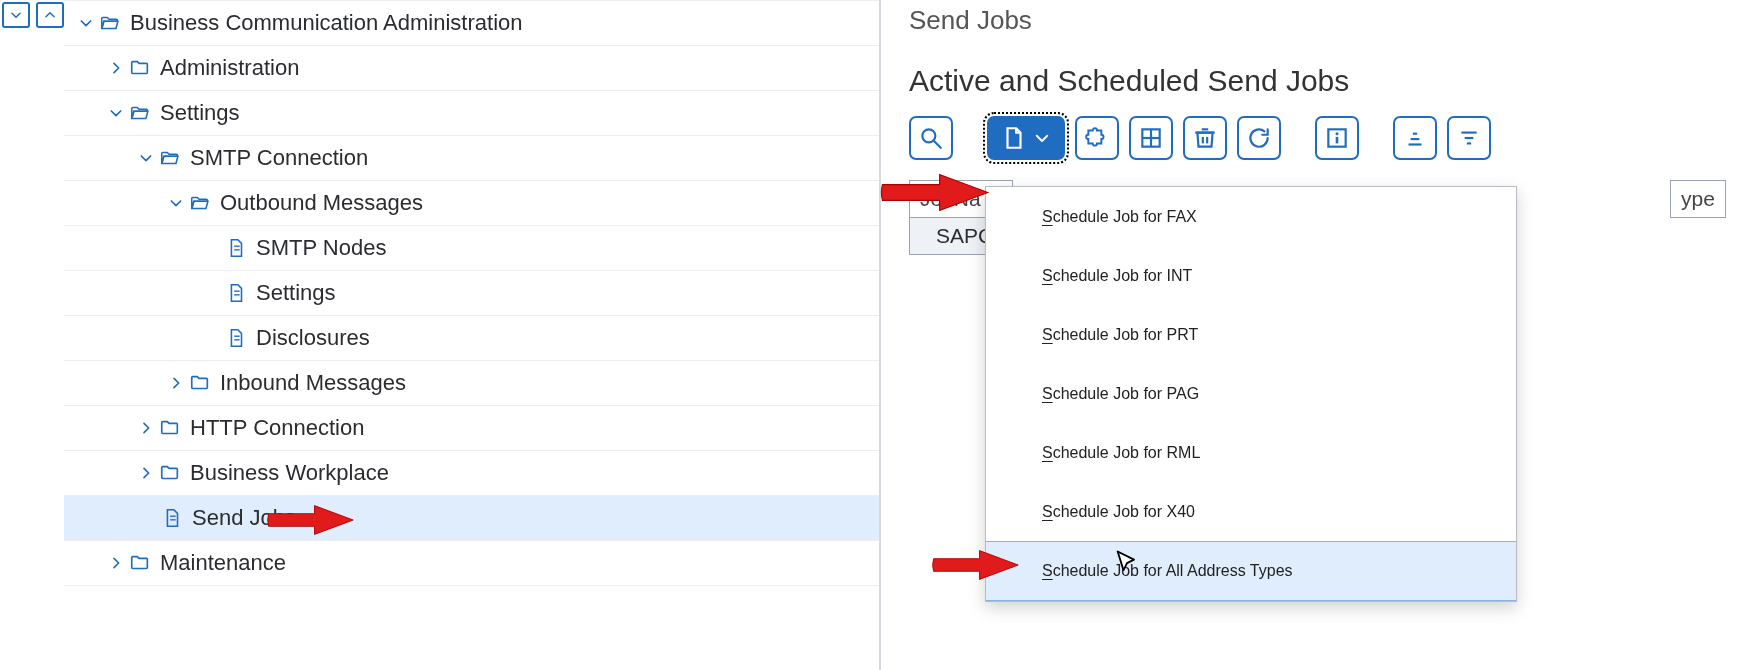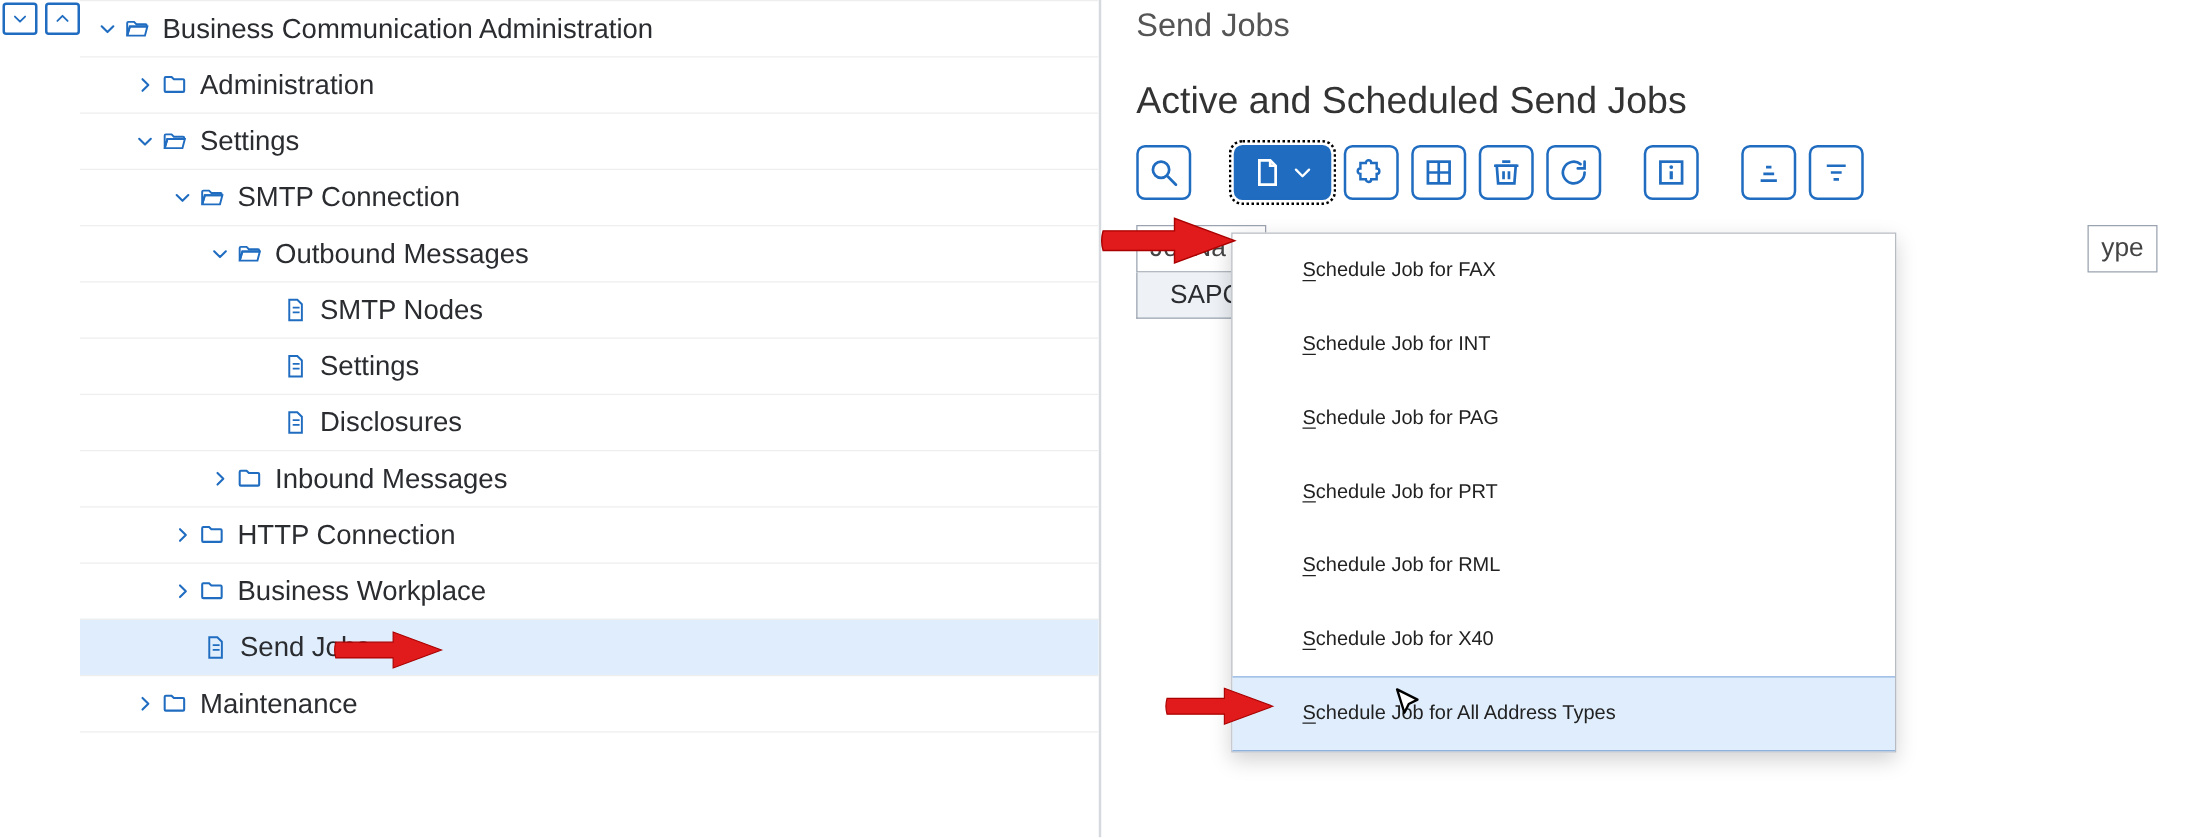--- a/index.html
+++ b/index.html
@@ -408,24 +408,24 @@
 </div>
 
 <div class="dropdown">
   <div class="dd-item">
       <span><span class="ul">S</span><span>chedule Job for FAX</span></span>
     </div>
   <div class="dd-item">
       <span><span class="ul">S</span><span>chedule Job for INT</span></span>
     </div>
   <div class="dd-item">
+      <span><span class="ul">S</span><span>chedule Job for PRT</span></span>
+    </div>
+  <div class="dd-item">
       <span><span class="ul">S</span><span>chedule Job for PAG</span></span>
-    </div>
-  <div class="dd-item">
-      <span><span class="ul">S</span><span>chedule Job for PRT</span></span>
     </div>
   <div class="dd-item">
       <span><span class="ul">S</span><span>chedule Job for RML</span></span>
     </div>
   <div class="dd-item">
       <span><span class="ul">S</span><span>chedule Job for X40</span></span>
     </div>
   <div class="dd-item hover">
       <span><span class="ul">S</span><span>chedule Job for All Address Types</span></span>
     </div>

